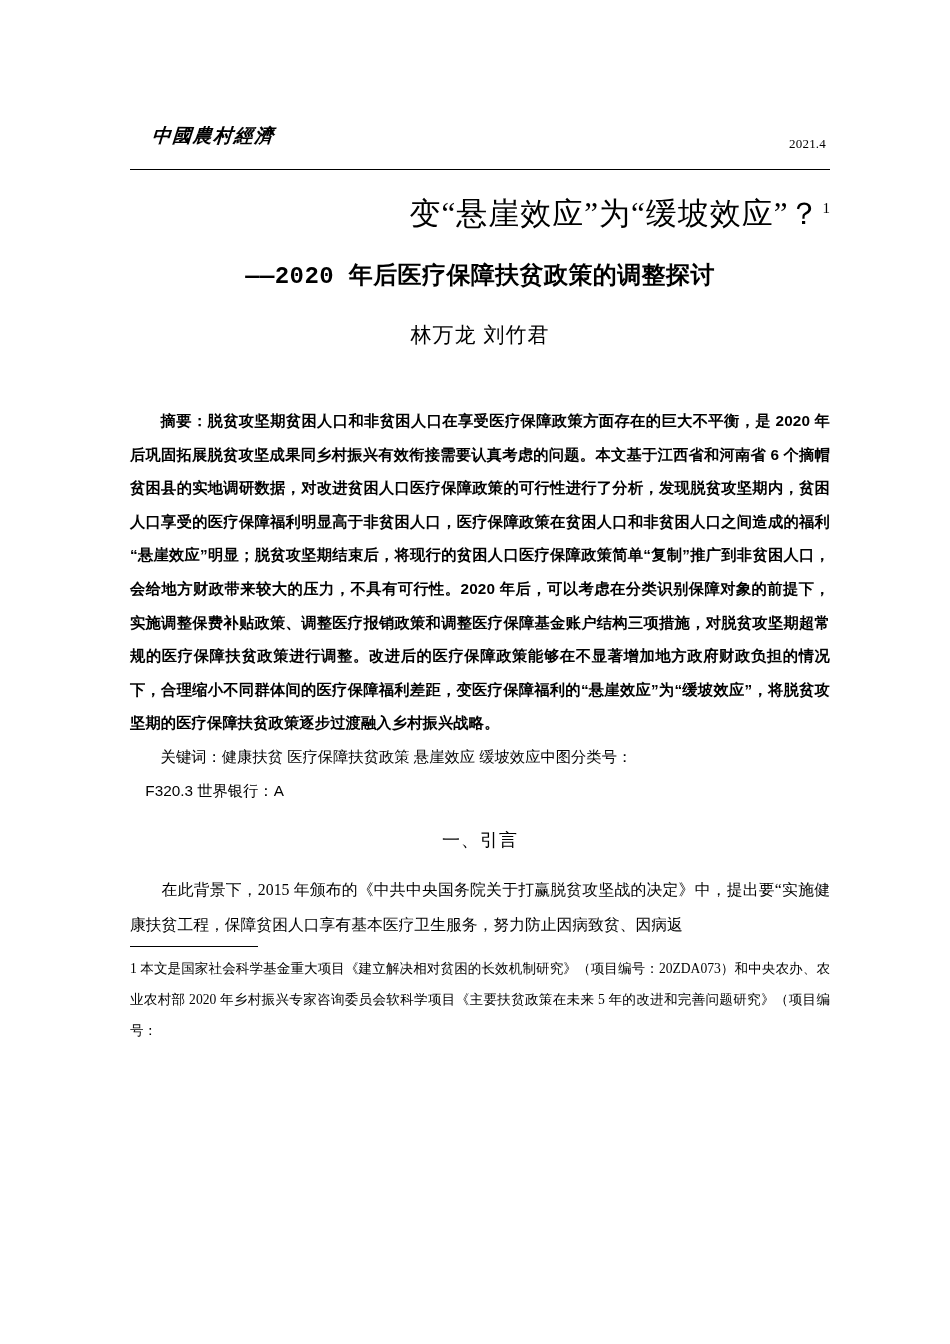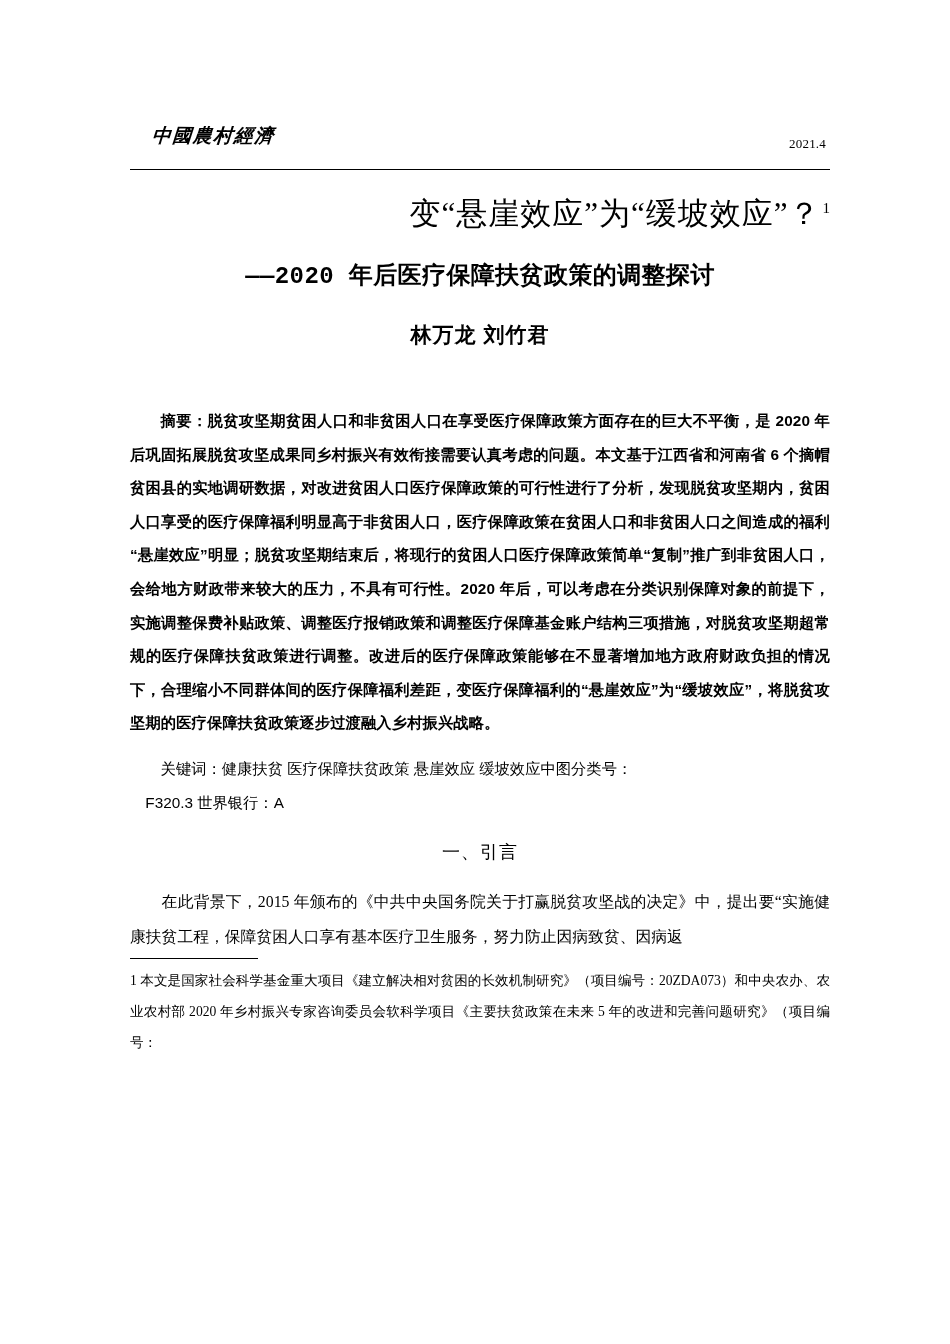--- a/index.html
+++ b/index.html
@@ -86,21 +86,21 @@
     font-size: 24px;
     line-height: 32px;
     letter-spacing: 0.4px;
     white-space: nowrap;
   }
   .authors {
     margin-top: 27px;
     text-align: center;
     font-family: "Liberation Sans", "DejaVu Sans", sans-serif;
     font-size: 21px;
-    font-weight: bold;
+    font-weight: normal;
     letter-spacing: 1px;
     line-height: 30px;
   }
 
   
   .abstract-block {
     margin-top: 54px;
     font-family: "Liberation Sans", "DejaVu Sans", sans-serif;
     font-size: 15.3px;
     line-height: 33.6px;
@@ -109,21 +109,21 @@
     letter-spacing: 0.1px;
   }
   .abstract-block p {
     margin: 0;
     font-weight: bold;
   }
   .abstract-block p.indent2 {
     text-indent: 2em;
   }
   .keywords {
-    margin-top: 12px;
+    margin-top: 0px;
     font-family: "Liberation Sans", "DejaVu Sans", sans-serif;
     font-size: 15.3px;
     line-height: 33.6px;
     text-indent: 2em;
   }
   .clc {
     font-family: "Liberation Sans", "DejaVu Sans", sans-serif;
     font-size: 15.3px;
     line-height: 33.6px;
     text-indent: 1em;

